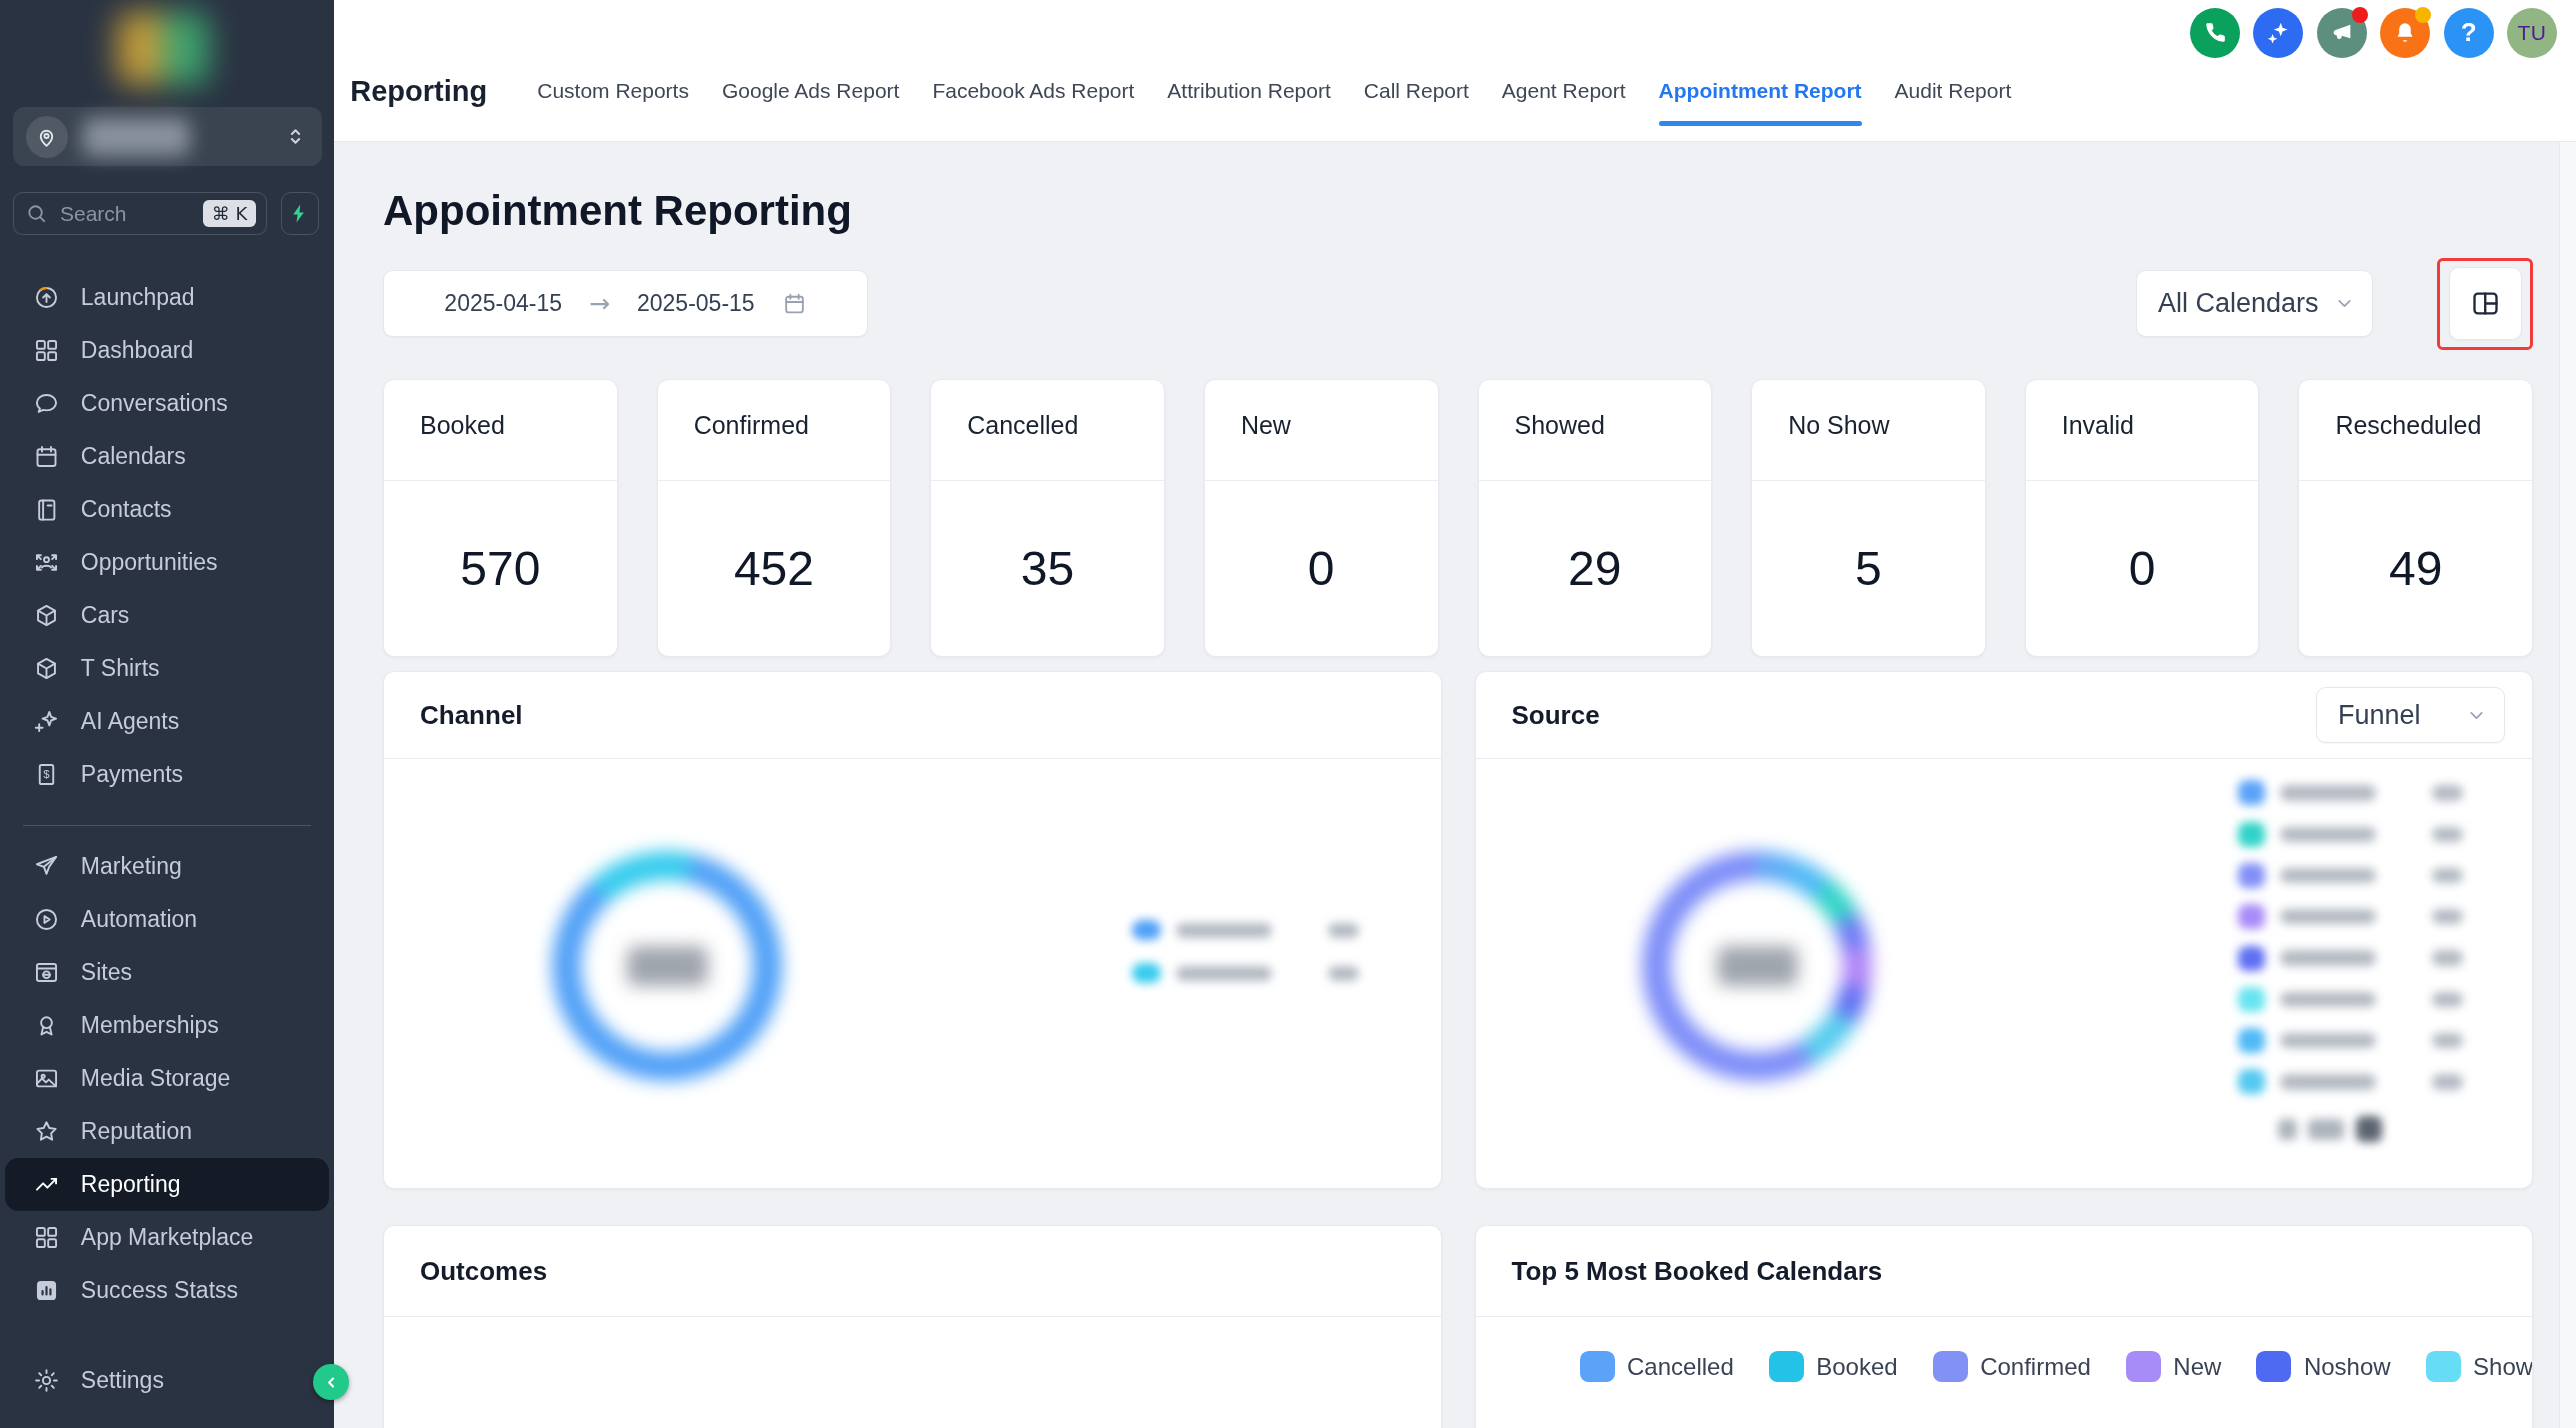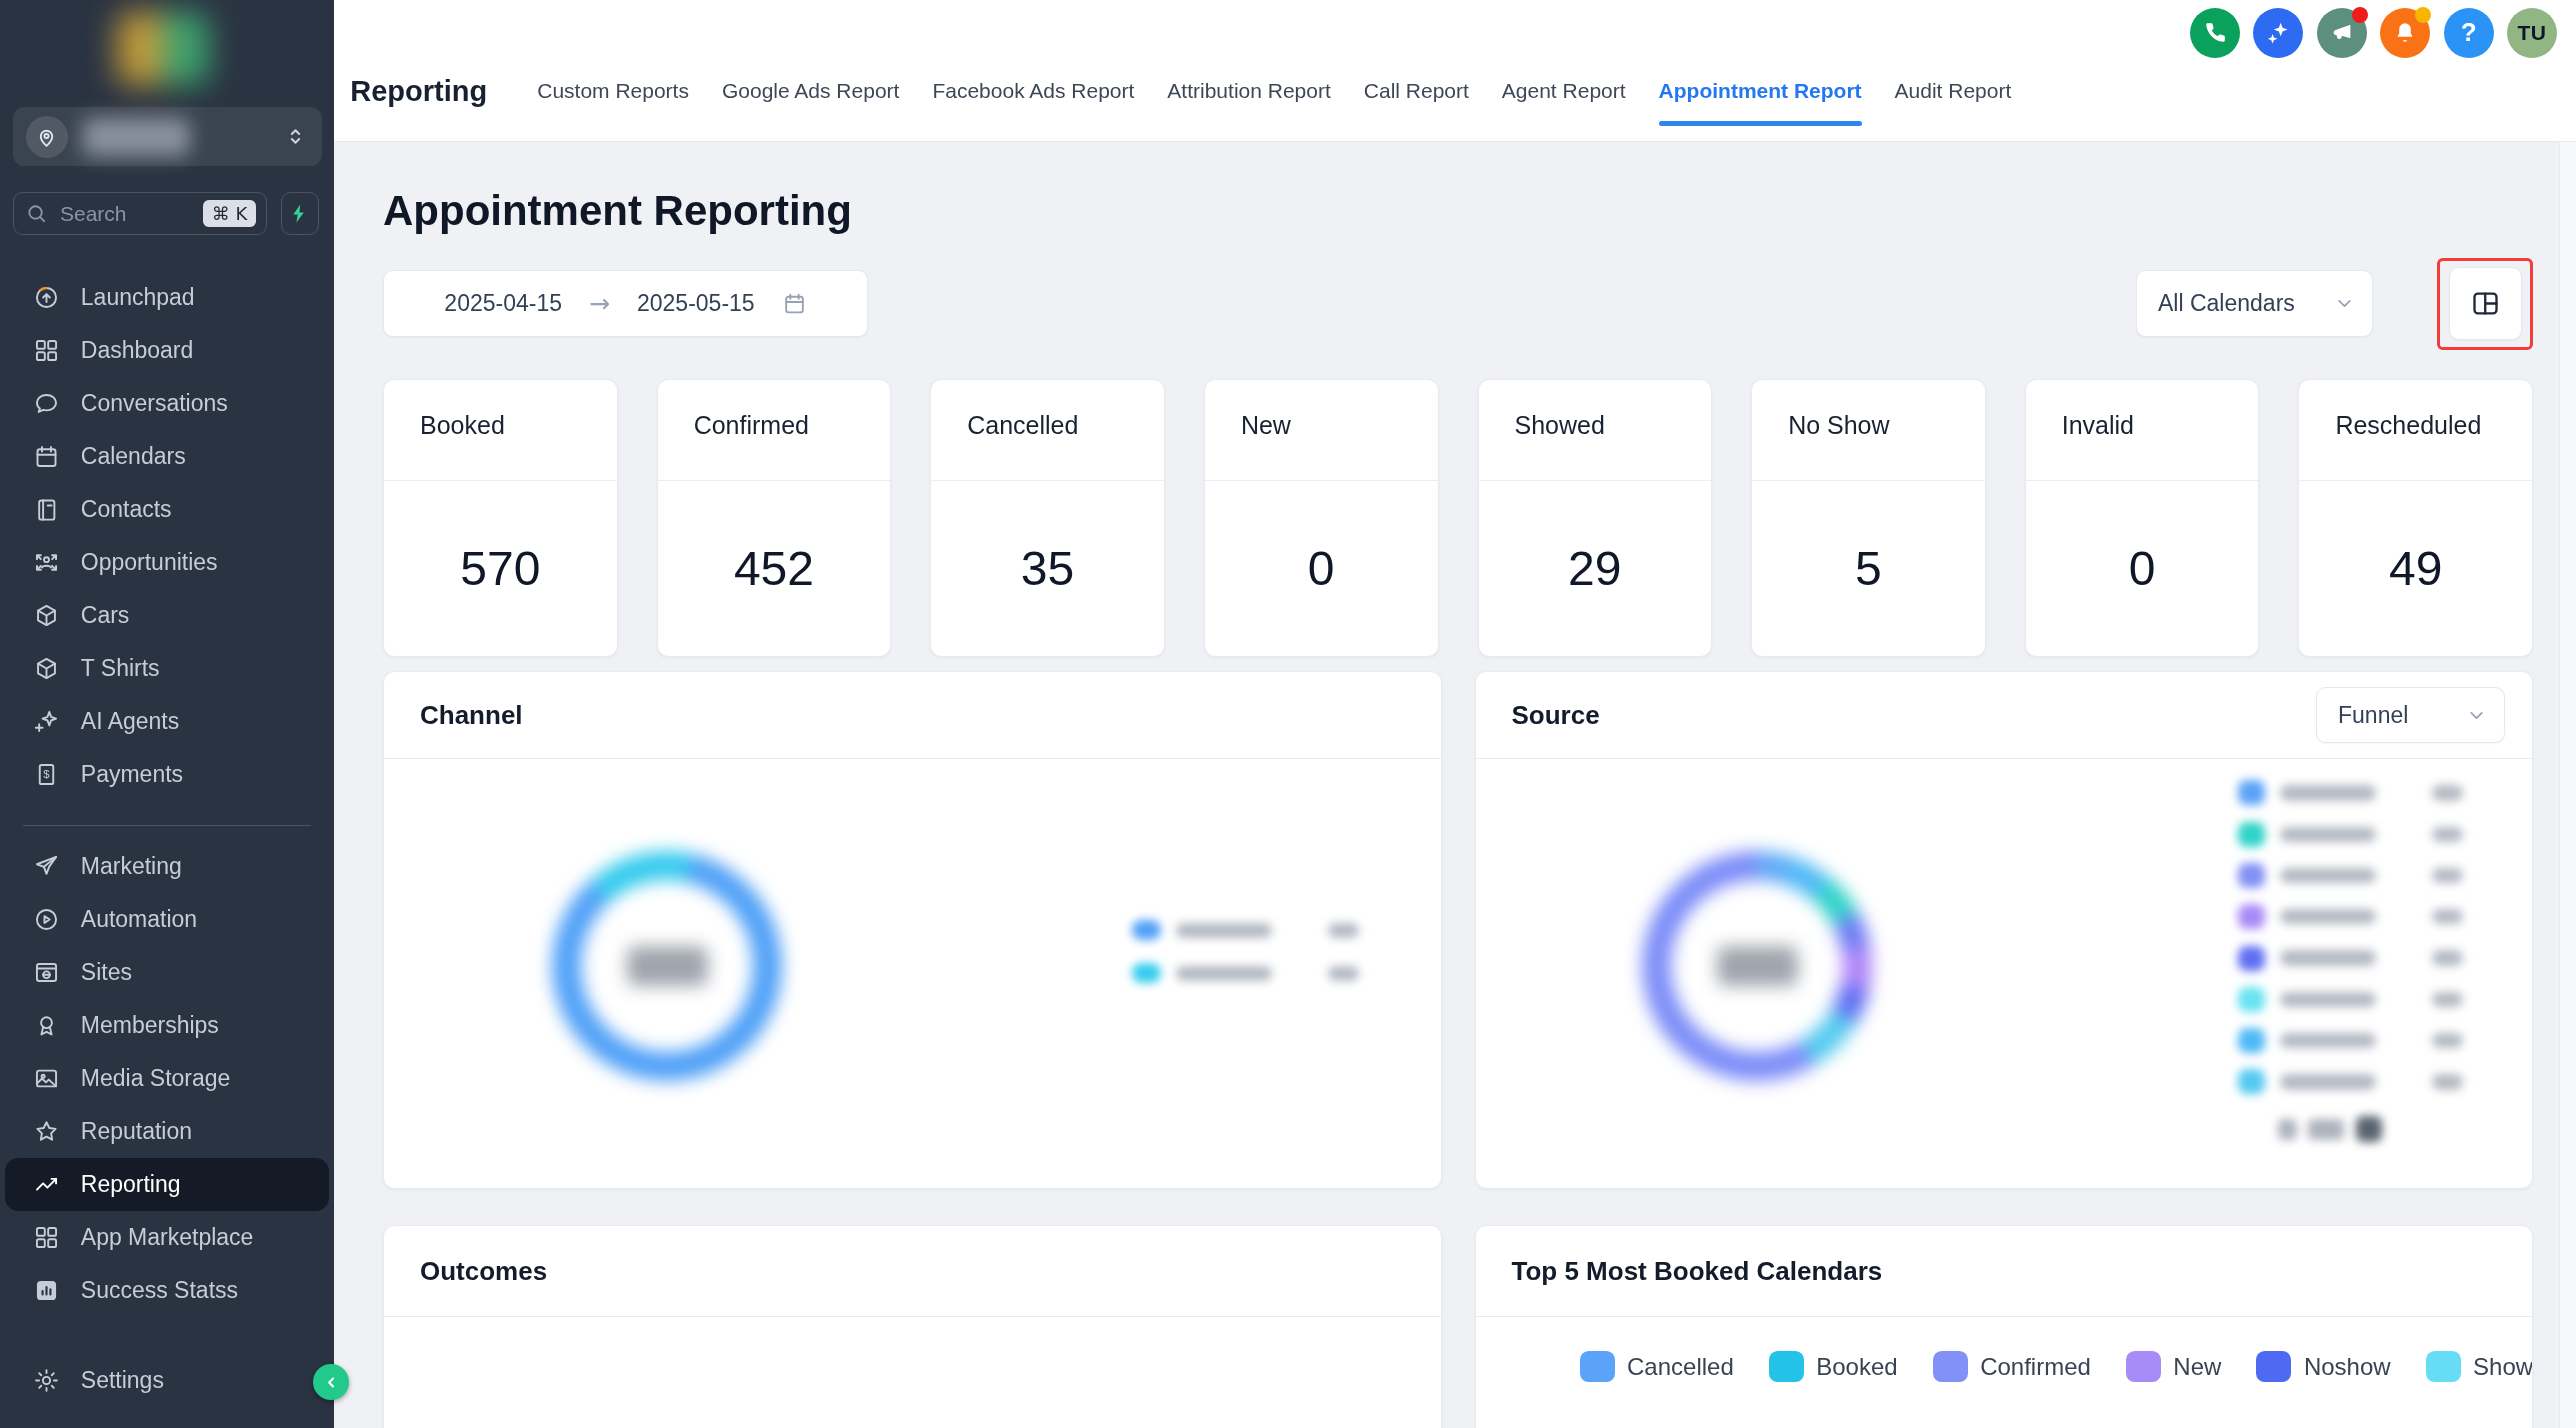--- a/index.html
+++ b/index.html
@@ -51,36 +51,36 @@
   .header-title { font-size:29px; font-weight:700; color:#18212F; margin-right:50px; }
   .tab { position:relative; font-size:21px; font-weight:500; color:#3F4756;
     margin-right:33px; cursor:pointer; white-space:nowrap; }
   .tab.active { color:#2477F2; font-weight:600; }
   .tab.active::after { content:""; position:absolute; left:0; right:0; bottom:-23px;
     height:4.8px; border-radius:2.9px; background:#2E86F0; }
   .topicons { position:absolute; top:7.7px; right:19px; display:flex; gap:13.4px; }
   .cicon { position:relative; width:50px; height:50px; border-radius:50%;
     display:flex; align-items:center; justify-content:center; cursor:pointer; }
   .badge { position:absolute; width:16.3px; height:16.3px; border-radius:50%; top:-1px; right:-1px; }
-  .avatar-txt { color:#0f172a; font-size:21px; font-weight:700; letter-spacing:0.5px; }
+  .avatar-txt { color:#4c1d95; font-size:21px; font-weight:400; letter-spacing:0.5px; }
   .q-txt { color:#fff; font-size:26px; font-weight:700; }
 
   
   .content { position:absolute; left:334px; top:142px; width:2242px; height:1286px;
     padding:0 43px 0 49px; overflow:hidden; }
   .page-title { margin-top:44px; font-size:42px; font-weight:700; color:#101828; line-height:50px; }
   .controls { margin-top:33px; height:69px; display:flex; align-items:center; }
   .datebox { width:485px; height:67px; background:#fff; border:1px solid #E4E7EC;
     border-radius:9.6px; display:flex; align-items:center; justify-content:center; gap:27px;
     box-shadow:0 1px 1.9px rgba(16,24,40,.04); }
   .dateval { font-size:23px; color:#344054; }
   .arrow-sep { color:#98A2B3; font-size:25px; font-family:"DejaVu Sans",sans-serif; }
   .controls-right { margin-left:auto; display:flex; align-items:center; }
   .select { height:67px; background:#fff; border:1px solid #E4E7EC; border-radius:9.6px;
-    display:flex; align-items:center; padding:0 17.3px 0 21px; font-size:23px; color:#344054;
+    display:flex; align-items:center; padding:0 17.3px 0 21px; font-size:27px; color:#344054;
     box-shadow:0 1px 1.9px rgba(16,24,40,.04);justify-content:space-between; }
   .select .sv-label { margin-right:auto; }
   .sel-cal { width:237px; margin-right:30px; }
   .sel-date { width:233px; }
   .iconbtn-wrap { position:relative; margin-left:34px; width:96px; height:92px;
     display:flex; align-items:center; justify-content:center; }
   .iconbtn { width:73px; height:73px; background:#fff; border:1px solid #E4E7EC;
     border-radius:9.6px; display:flex; align-items:center; justify-content:center;
     box-shadow:0 1px 1.9px rgba(16,24,40,.04); }
   .annotation { position:absolute; inset:0; border:3.8px solid #F23B3B; border-radius:5.8px;

